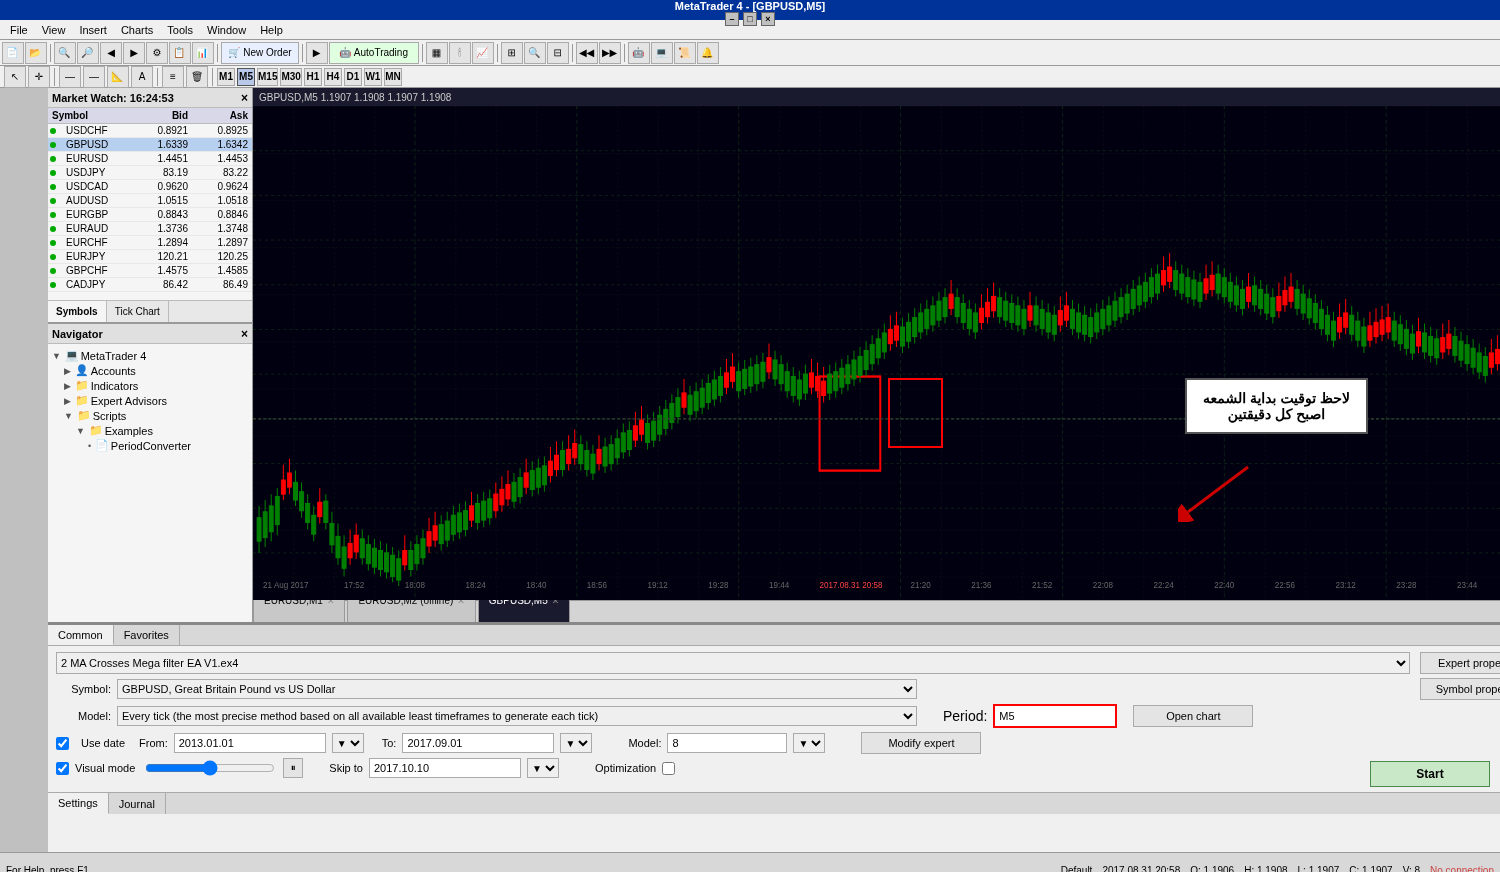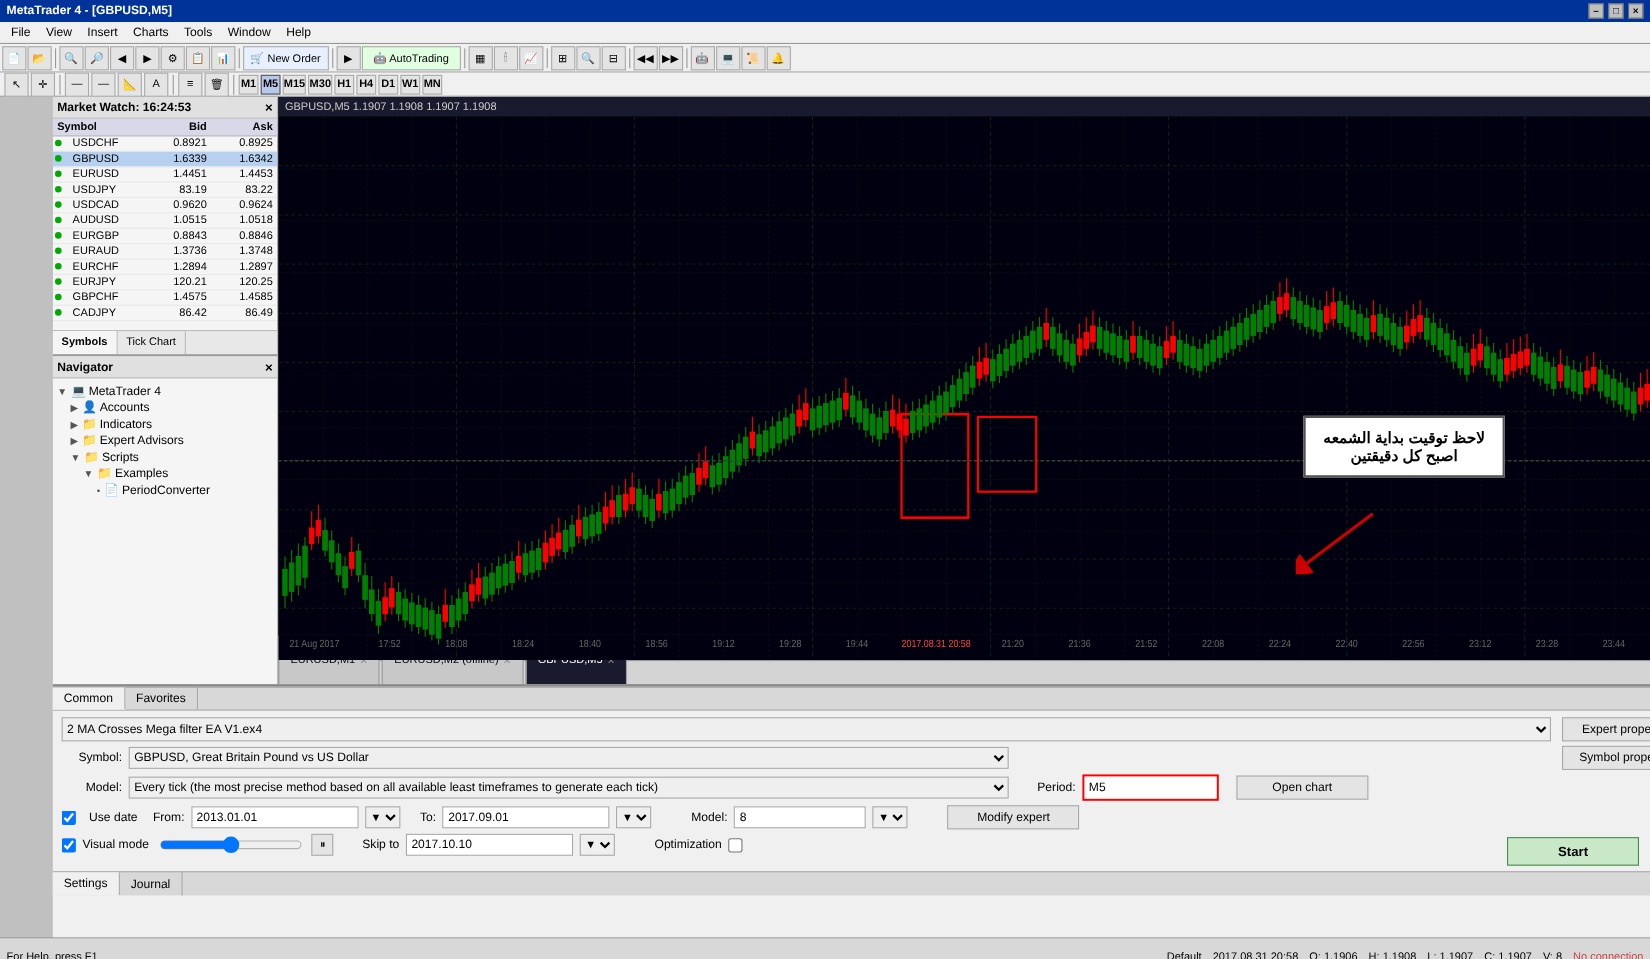--- a/index.html
+++ b/index.html
@@ -2,21 +2,21 @@
 <html><head>
   <meta charset="utf-8">
   <style>
     * { margin: 0; padding: 0; box-sizing: border-box; }
     body { width: 1500px; height: 872px; background: #c0c0c0; font-family: 'Segoe UI', Tahoma, sans-serif; font-size: 11px; overflow: hidden; position: relative; }
 
     
     .title-bar {
       width: 100%; height: 20px; background: #003399;
       display: flex; align-items: center; justify-content: space-between;
-      color: white; padding: 0 6px; font-size: 11px; font-weight: bold;
+      color: white; padding: 0 6px; font-size: 11px; font-weight: bold; flex-direction: column;
     }
     .title-bar-controls { display: flex; gap: 4px; }
     .title-bar-btn { width: 14px; height: 14px; background: #c0c0c0; border: 1px solid #666; font-size: 9px; display: flex; align-items: center; justify-content: center; cursor: pointer; color: #000; }
 
     
     .menu-bar {
       width: 100%; height: 20px; background: #f0f0f0;
       display: flex; align-items: center; padding: 0 4px; gap: 2px;
       border-bottom: 1px solid #999;
     }
@@ -1063,21 +1063,21 @@
           <option value="GBPUSD, Great Britain Pound vs US Dollar">GBPUSD, Great Britain Pound vs US Dollar</option>
         </select>
         <button class="st-btn" style="margin-left:auto; width:120px;">Symbol properties</button>
       </div>
 
       <div class="st-row">
         <span class="st-label">Model:</span>
         <select style="width:800px; height:20px; font-size:11px; border:1px solid #aaa;">
           <option value="Every tick (the most precise method based on all available least timeframes to generate each tick)">Every tick (the most precise method based on all available least timeframes to generate each tick)</option>
         </select>
-        <span style="margin-left:20px; font-size:11px;">Period:</span>
+        <span style="margin-left:20px; font-size:14px;">Period:</span>
         <div style="border:2px solid red; display:inline-block;">
           <input class="st-field" style="width: 60px; border: none;" value="M5">
         </div>
         <button class="st-btn" style="margin-left:10px; width:120px;">Open chart</button>
       </div>
 
       <div class="st-row">
         <input type="checkbox" checked="" style="">
         <span class="st-label" style="min-width:50px;">Use date</span>
         <span style="margin-left:8px;">From:</span>

